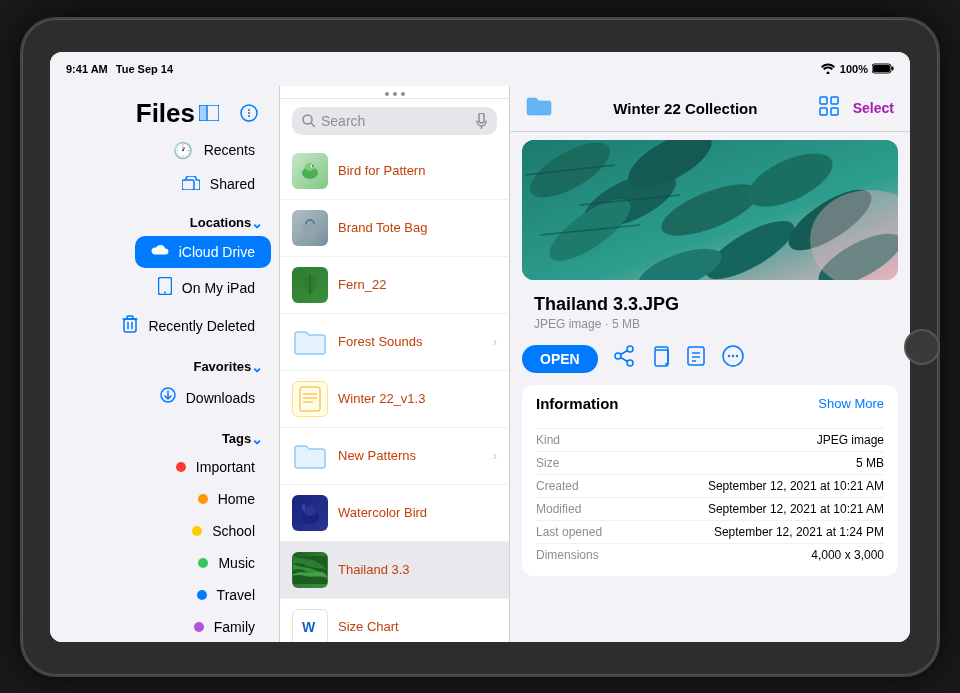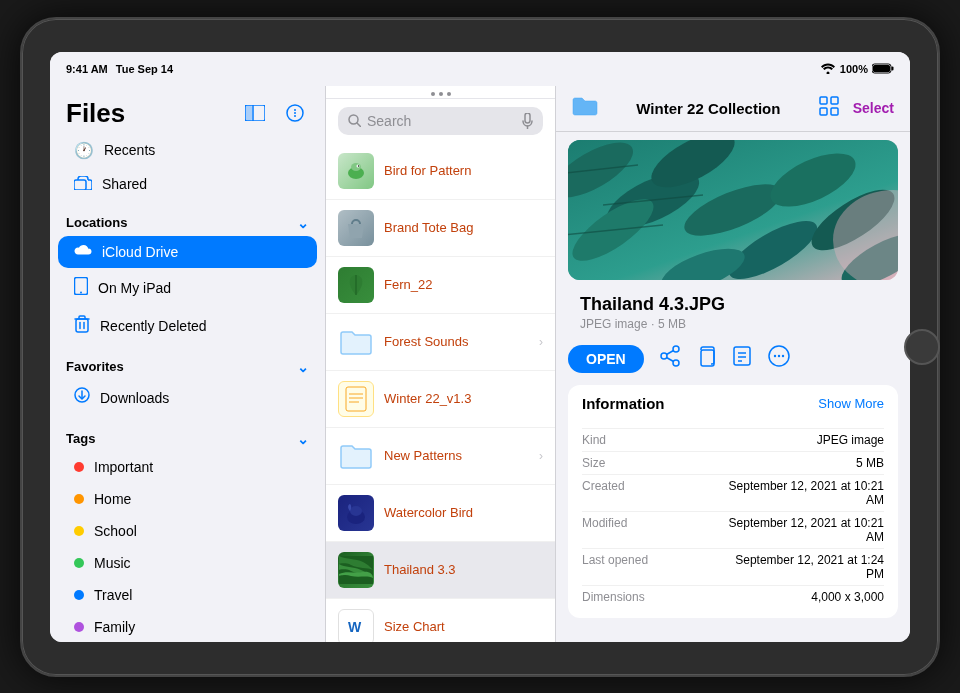--- a/index.html
+++ b/index.html
@@ -59,27 +59,28 @@
     }
     .status-right { display: flex; align-items: center; gap: 4px; font-size: 10px; text-align: center; }
     
     .main-content {
       display: flex;
       flex: 1;
       overflow: hidden;
     }
     
     .sidebar {
-      width: 276px;
+      width: 230px;
       background: #f2f2f7;
       border-right: 1px solid #d1d1d6;
       display: flex;
       flex-direction: column;
       flex-shrink: 0;
       overflow-y: auto;
+      align-items: flex-end;
     }
     .sidebar-header {
       display: flex;
       align-items: center;
       justify-content: space-between;
       padding: 12px 16px 4px;
     }
     .sidebar-title {
       font-size: 26px;
       font-weight: 700;
@@ -585,21 +586,21 @@
               <line x1="15" y1="35" x2="105" y2="25" stroke="#0f4a40" stroke-width="1.5" opacity="0.6"></line>
               <line x1="70" y1="65" x2="170" y2="55" stroke="#0f4a40" stroke-width="1.5" opacity="0.6"></line>
               <line x1="30" y1="95" x2="130" y2="85" stroke="#0f4a40" stroke-width="1.5" opacity="0.6"></line>
 
               <ellipse cx="360" cy="100" rx="60" ry="50" fill="#e8b4c0" opacity="0.4"></ellipse>
             </svg>
           </div>
         </div>
 
         <div style="padding: 0 12px;">
-          <div class="file-title">Thailand 4.3.JPG</div>
+          <div class="file-title">Thailand 3.3.JPG</div>
           <div class="file-subtitle">JPEG image · 5 MB</div>
         </div>
 
         <div class="action-buttons">
           <div class="open-btn">OPEN</div>
           <div class="action-icon">
             <svg width="20" height="22" viewBox="0 0 20 22">
                 <circle cx="16" cy="4" r="3" fill="none" stroke="#007aff" stroke-width="1.5"></circle>
                 <circle cx="4" cy="11" r="3" fill="none" stroke="#007aff" stroke-width="1.5"></circle>
                 <circle cx="16" cy="18" r="3" fill="none" stroke="#007aff" stroke-width="1.5"></circle>

